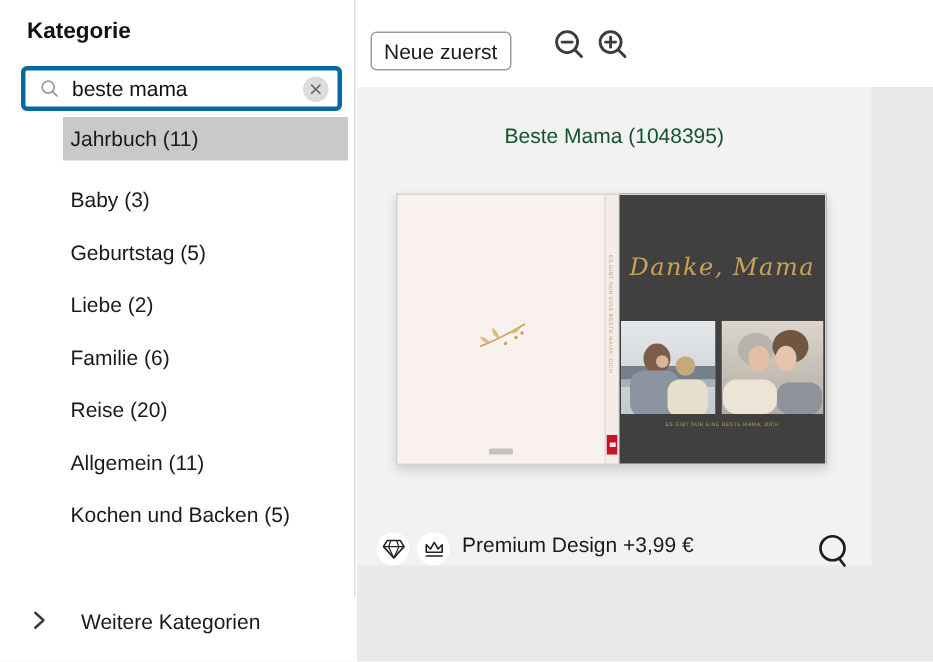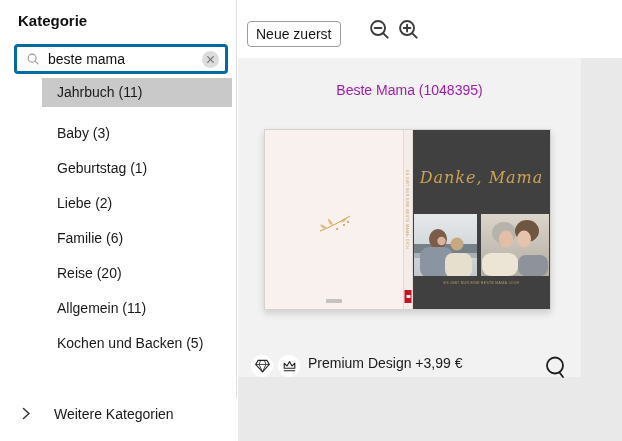--- a/index.html
+++ b/index.html
@@ -14,42 +14,42 @@
   .searchbox { position:absolute; left:14px; top:44px; width:214px; height:30px;
     background:#fff; border:3px solid #0369a1; border-radius:4px;
     display:flex; align-items:center; padding:0 6px 0 9px; }
   .searchbox .sicon { flex:0 0 auto; width:14px; height:14px; margin-right:8px; }
   .searchbox input { flex:1 1 auto; border:none; outline:none; font-size:14px;
     color:#111; background:transparent; font-family:"Liberation Sans",sans-serif; min-width:0; }
   .clearbtn { flex:0 0 auto; width:17px; height:17px; border:none; border-radius:50%;
     background:#dcdcdc; display:flex; align-items:center; justify-content:center;
     cursor:pointer; padding:0; }
   .cats { position:absolute; left:42px; top:78px; width:190px; list-style:none; }
-  .cats li { height:29px; line-height:29px; padding-left:15px; font-size:14px;
+  .cats li { height:29px; line-height:29px; padding-left:5px; font-size:14px;
     color:#1a1a1a; margin-bottom:6px; cursor:pointer; white-space:nowrap; }
   .cats li.selected { background:#c9c9c9; margin-bottom:12px; }
   .more { position:absolute; left:22px; top:399px; height:29px; display:flex;
     align-items:center; gap:23px; font-size:14px; cursor:pointer; }
 
   
   .main { position:absolute; left:238px; top:0; width:384px; height:441px; background:#fff; }
   .topbar { position:absolute; left:0; top:0; width:100%; height:58px; background:#fff; }
   .sort { position:absolute; left:9px; top:21px; width:94px; height:26px;
     border:1px solid #9c9c9c; border-radius:4px; background:#fff; display:flex;
     align-items:center; padding:0 7px 0 8px; font-size:14px; gap:6px; cursor:pointer; }
   .sort span { flex:1 1 auto; white-space:nowrap; }
   .iconbtn { position:absolute; top:18px; width:23px; height:23px; border:none;
     background:transparent; padding:0; cursor:pointer; }
   .zoomout { left:130px; }
   .zoomin  { left:159px; }
 
   .content { position:absolute; left:0; top:58px; width:384px; height:383px; background:#e9e9e9; }
   .card { position:absolute; left:0; top:0; width:343px; height:319px; background:#f2f2f2; }
   .card-title { position:absolute; left:0; top:24px; width:100%; text-align:center;
-    font-size:14px; color:#a21caf; }
+    font-size:14px; color:#14532d; }
 
   
   .book { position:absolute; left:26px; top:71px; width:287px; height:181px;
     display:flex; box-shadow:0 3px 7px rgba(0,0,0,0.16); }
   .cover-speckle { background-image:radial-gradient(circle, rgba(198,146,134,0.28) 0.6px, transparent 0.7px);
     background-size:9px 11px; }
   .back { position:relative; width:139px; height:181px; background:#f9f1ee;
     border:1px solid #d8d2cf; border-right:none; }
   .spine { position:relative; width:10px; height:181px; background:#f4ece9;
     border-top:1px solid #d8d2cf; border-bottom:1px solid #d8d2cf;
@@ -100,21 +100,21 @@
         <svg width="7" height="7" viewBox="0 0 10 10">
           <line x1="1" y1="1" x2="9" y2="9" stroke="#6f6f6f" stroke-width="1.6" stroke-linecap="round"></line>
           <line x1="9" y1="1" x2="1" y2="9" stroke="#6f6f6f" stroke-width="1.6" stroke-linecap="round"></line>
         </svg>
       </button>
     </div>
 
     <ul class="cats">
       <li class="selected">Jahrbuch (11)</li>
       <li>Baby (3)</li>
-      <li>Geburtstag (1)</li>
+      <li>Geburtstag (5)</li>
       <li>Liebe (2)</li>
       <li>Familie (6)</li>
       <li>Reise (20)</li>
       <li>Allgemein (11)</li>
       <li>Kochen und Backen (5)</li>
     </ul>
 
     <div class="more">
       <svg width="9" height="13" viewBox="0 0 9 13">
         <polyline points="1.5,1.5 7,6.5 1.5,11.5" fill="none" stroke="#3a3a3a" stroke-width="1.6" stroke-linecap="round" stroke-linejoin="round"></polyline>

